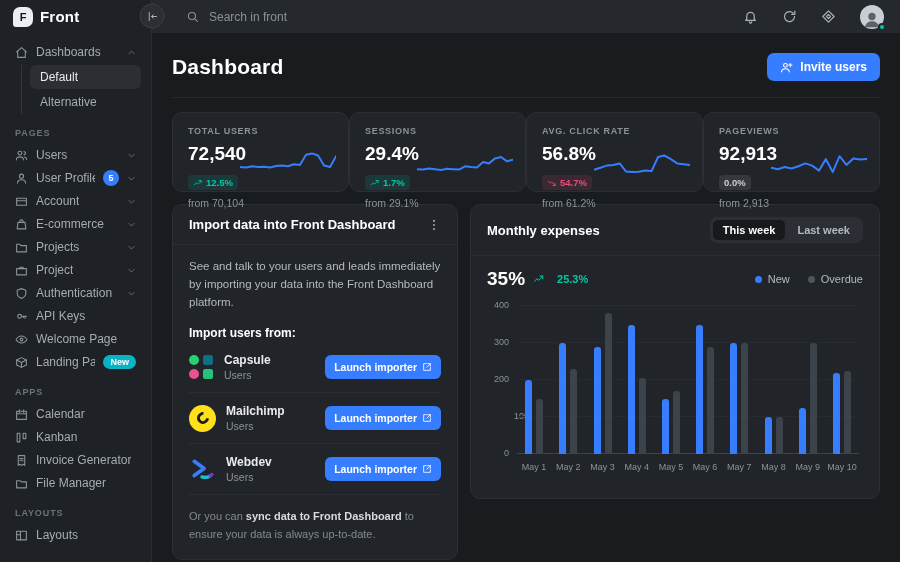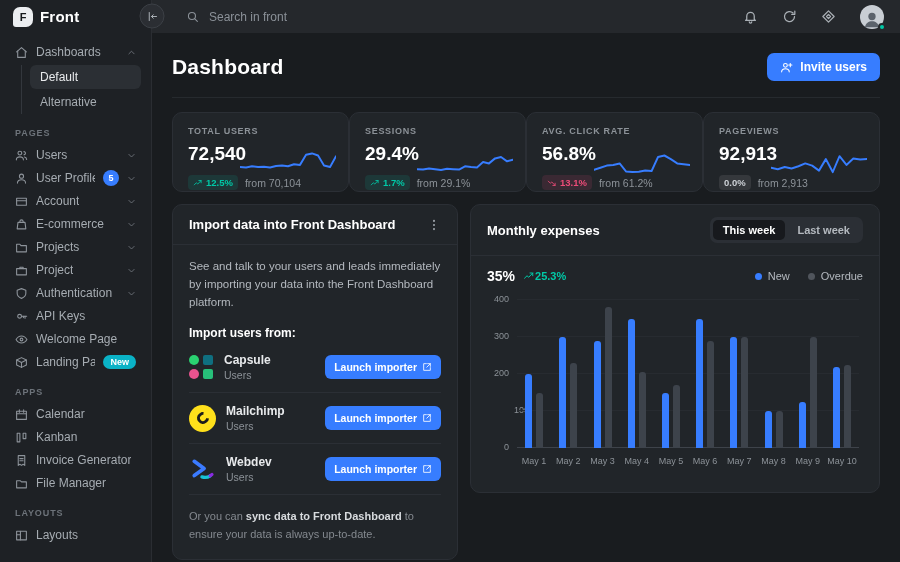--- a/index.html
+++ b/index.html
@@ -63,21 +63,21 @@
   .btn-primary { background:#377dff; color:#fff; border:none; border-radius:7px; padding:7px 13px;
                  font-size:12px; font-weight:bold; font-family:inherit; display:flex; align-items:center;
                  gap:7px; cursor:pointer; }
   .btn-primary .ic { width:13px; height:13px; }
 
   .stats-row { display:grid; grid-template-columns:repeat(4,1fr); gap:0; margin-top:14px; }
   .card { background:#212529; border:1px solid #2b2f35; border-radius:10px; }
   .stat-card { padding:13px 15px; position:relative; height:80px; }
   .stat-label { font-size:9px; font-weight:bold; letter-spacing:.7px; color:#8c9298; margin-bottom:7px; }
   .stat-value { font-size:19px; font-weight:bold; margin-bottom:10px; }
-  .stat-foot { display:flex; align-items:center; gap:7px; font-size:10.5px; color:#8c9298; }
+  .stat-foot { display:flex; align-items:flex-start; gap:7px; font-size:10.5px; color:#8c9298;flex-direction:column; }
   .badge { padding:2px 5px; border-radius:4px; font-size:9.5px; font-weight:bold;
            display:inline-flex; align-items:center; gap:3px; }
   .badge .ic { width:10px; height:10px; }
   .badge.up   { color:#00c9a7; background:rgba(0,201,167,.12); }
   .badge.down { color:#ed4c78; background:rgba(237,76,120,.12); }
   .badge.flat { color:#cdd1d6; background:rgba(255,255,255,.09); }
   .spark { position:absolute; right:12px; top:27px; width:96px; height:42px; }
 
   .mid-row { display:grid; grid-template-columns:286px 1fr; gap:12px; margin-top:12px; align-items:start; }
   .card-header { padding:12px 16px; border-bottom:1px solid #2b2f35; display:flex; align-items:center;
@@ -109,23 +109,23 @@
   .logo-mailchimp { background:#ffe01b; border-radius:50%; }
   .logo-mailchimp i { width:12px; height:12px; border:3px solid #1c1c1c; border-right-color:transparent;
                       border-radius:50%; transform:rotate(-40deg); }
 
   .toggle { background:#2b2f35; border-radius:7px; padding:3px; display:flex; gap:2px; }
   .toggle .seg { padding:4px 10px; border-radius:5px; color:#b4b9bf; font-size:11px; font-weight:bold; cursor:pointer; }
   .toggle .seg.active { background:#17191d; color:#fff; }
 
   .exp-body { padding:12px 16px 14px; }
   .exp-stats { display:flex; align-items:center; }
-  .exp-pct { font-size:14px; font-weight:bold; }
+  .exp-pct { font-size:19px; font-weight:bold; }
   .exp-delta { color:#00c9a7; font-size:11px; font-weight:bold; margin-left:8px;
-               display:inline-flex; align-items:flex-end; gap:0; }
+               display:inline-flex; align-items:flex-end; gap:12px; }
   .exp-delta .ic { width:12px; height:12px; }
   .legend { margin-left:auto; display:flex; gap:18px; }
   .legend-item { display:flex; align-items:center; gap:6px; font-size:11px; color:#b4b9bf; }
   .legend-dot { width:7px; height:7px; border-radius:50%; }
 
   .chart { position:relative; height:148px; margin-top:16px; }
   .plot { position:absolute; left:30px; right:4px; top:0; bottom:0; }
   .gridline { position:absolute; left:0; right:0; height:0; border-top:1px solid #272b30; }
   .gridline.zero { border-top-color:#3e434a; }
   .y-label { position:absolute; left:0; width:22px; text-align:right; font-size:9px; color:#8c9298;
@@ -463,21 +463,21 @@
         <div class="stat-label">AVG. CLICK RATE</div>
         <div class="stat-value">56.8%</div>
         <div class="stat-foot">
           <span class="badge down">
             <span class="ic">
               <svg viewBox="0 0 24 24" fill="none" stroke="currentColor" stroke-width="2" stroke-linecap="round" stroke-linejoin="round">
                 <path d="M3 7.5l5 5 3.5-3 8 8.5"></path>
                 <path d="M14 18h5.5v-5.5"></path>
               </svg>
             </span>
-            <span>13.1%</span>
+            <span>54.7%</span>
           </span>
           <span>from 61.2%</span>
         </div>
         <svg class="spark" viewBox="0 0 100 42" preserveAspectRatio="none">
           <polyline points="0.0,29.9 6.7,27.8 13.3,25.6 20.0,24.9 26.7,23.4 33.3,31.4 40.0,32.1 46.7,31.7 53.3,30.6 60.0,31.0 66.7,17.0 73.3,15.5 80.0,19.1 86.7,23.4 93.3,24.2 100.0,24.9" fill="none" stroke="#377dff" stroke-width="2" stroke-linejoin="round" stroke-linecap="round"></polyline>
         </svg>
       </div>
       <div class="card stat-card">
         <div class="stat-label">PAGEVIEWS</div>
         <div class="stat-value">92,913</div>

